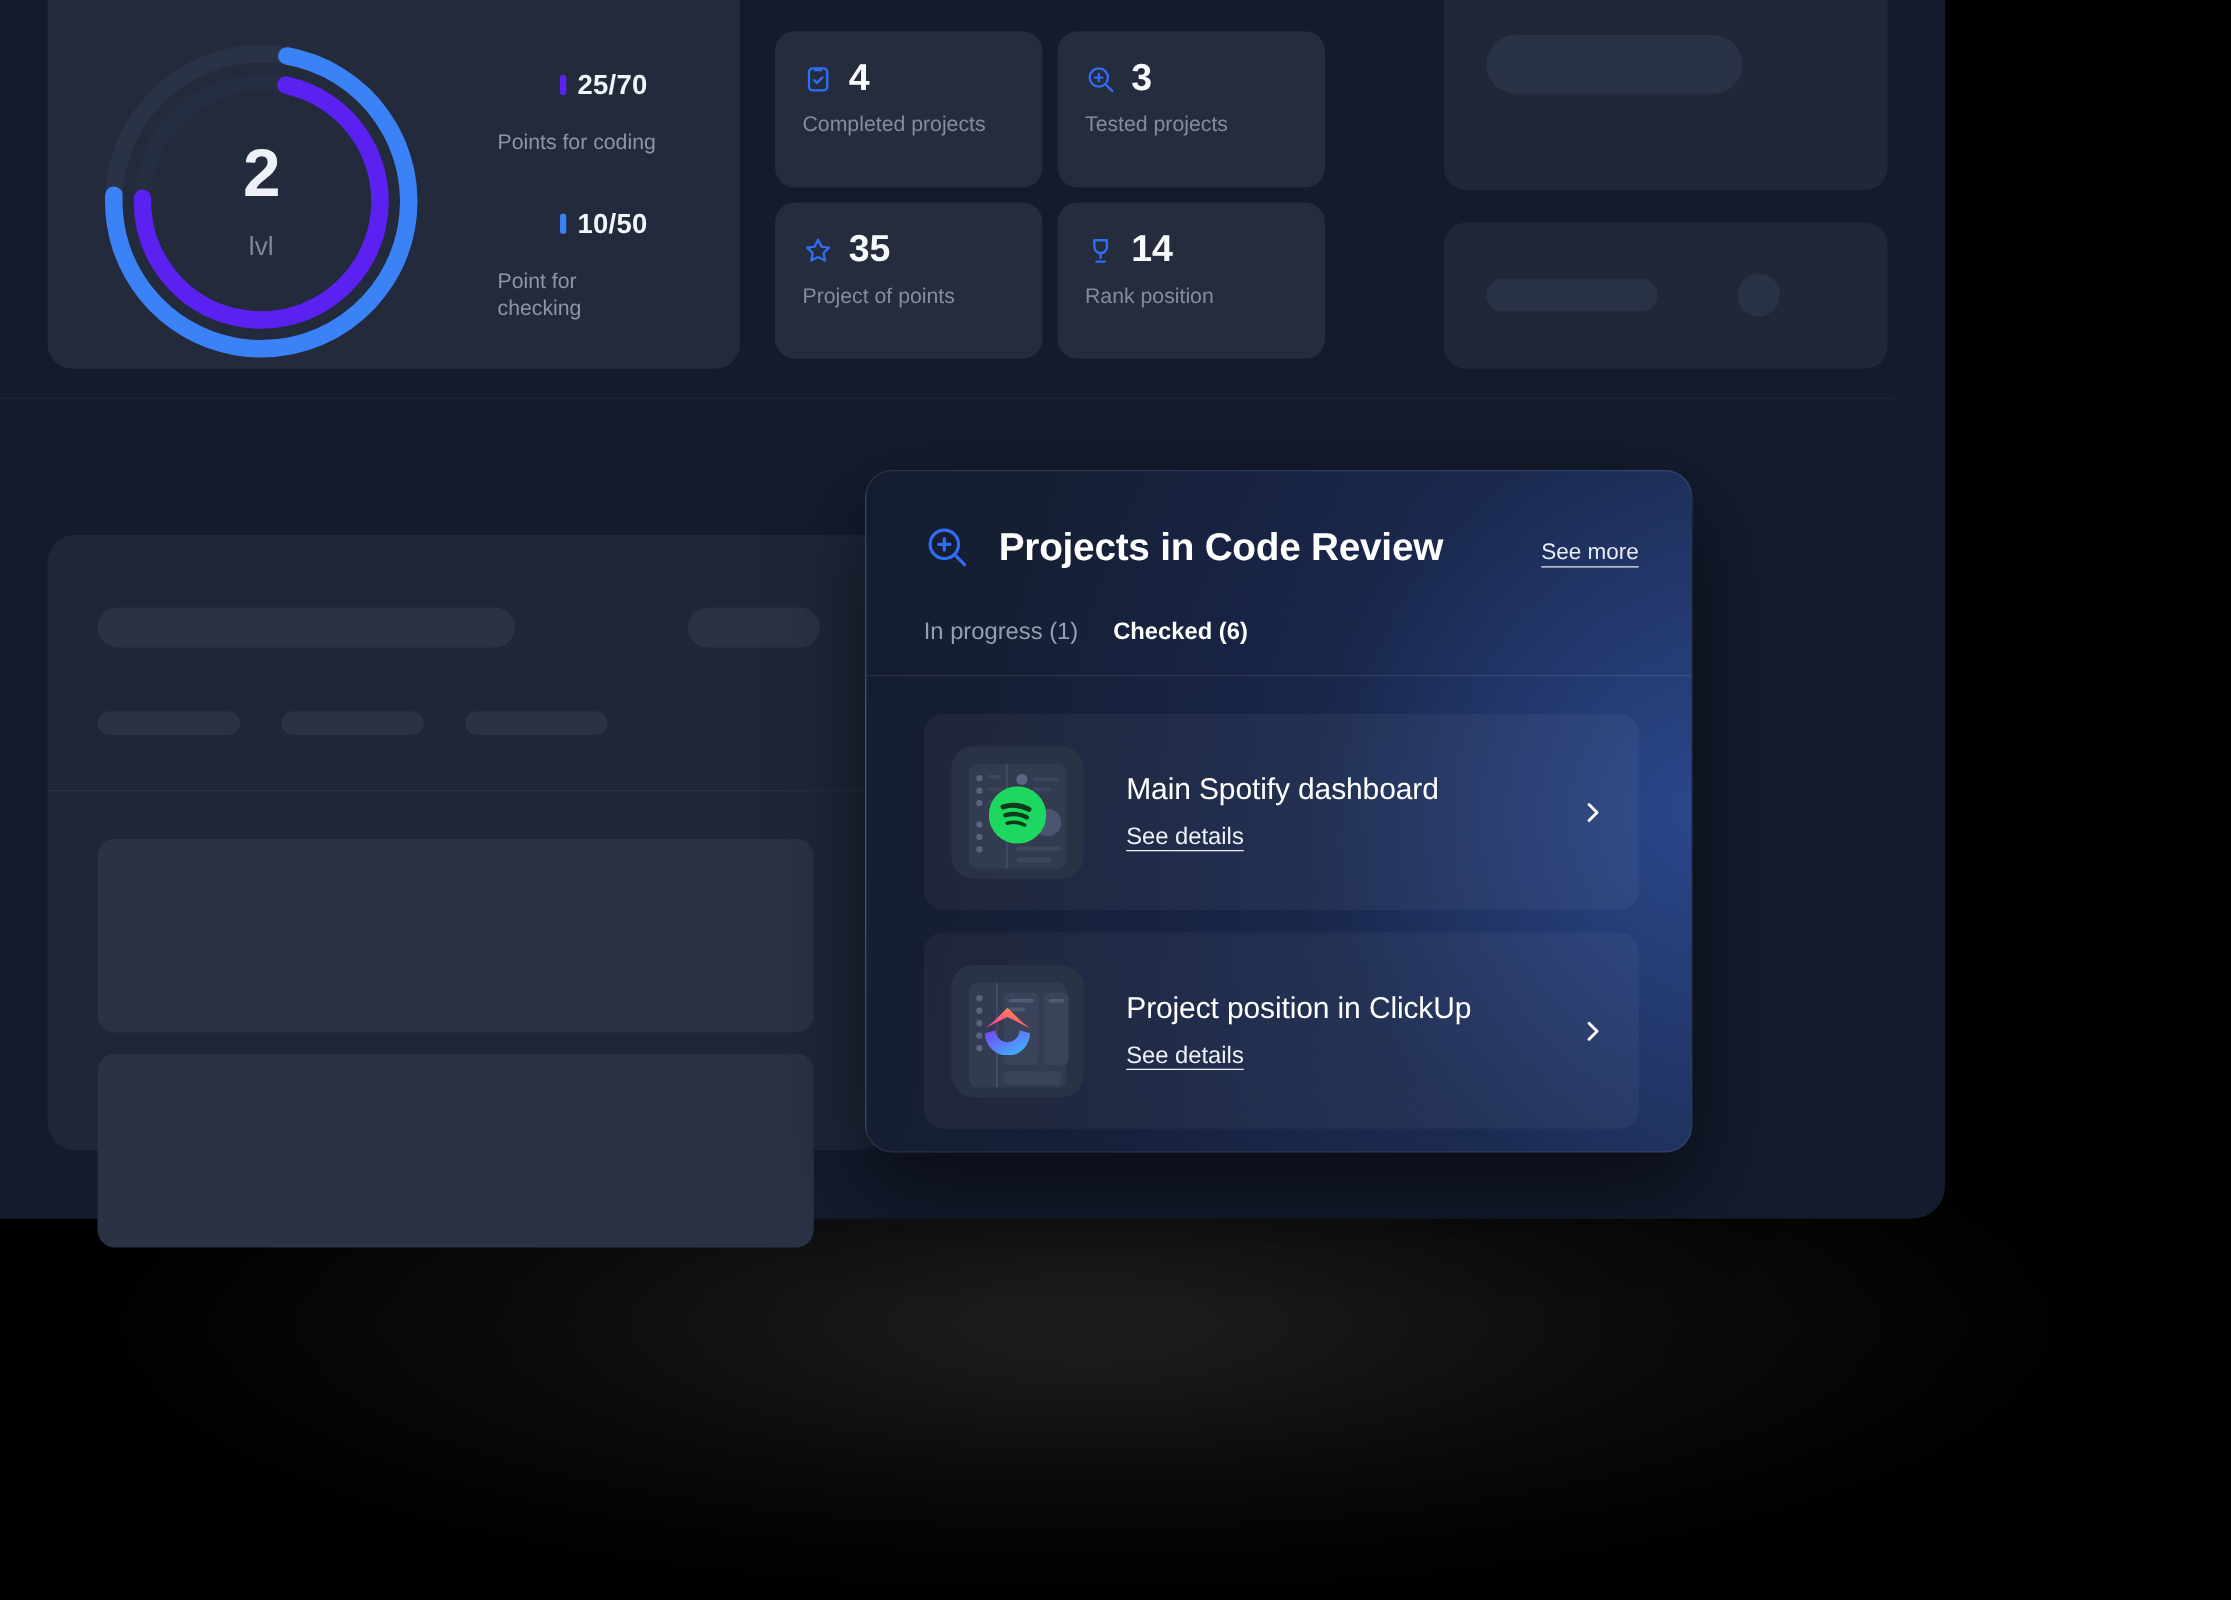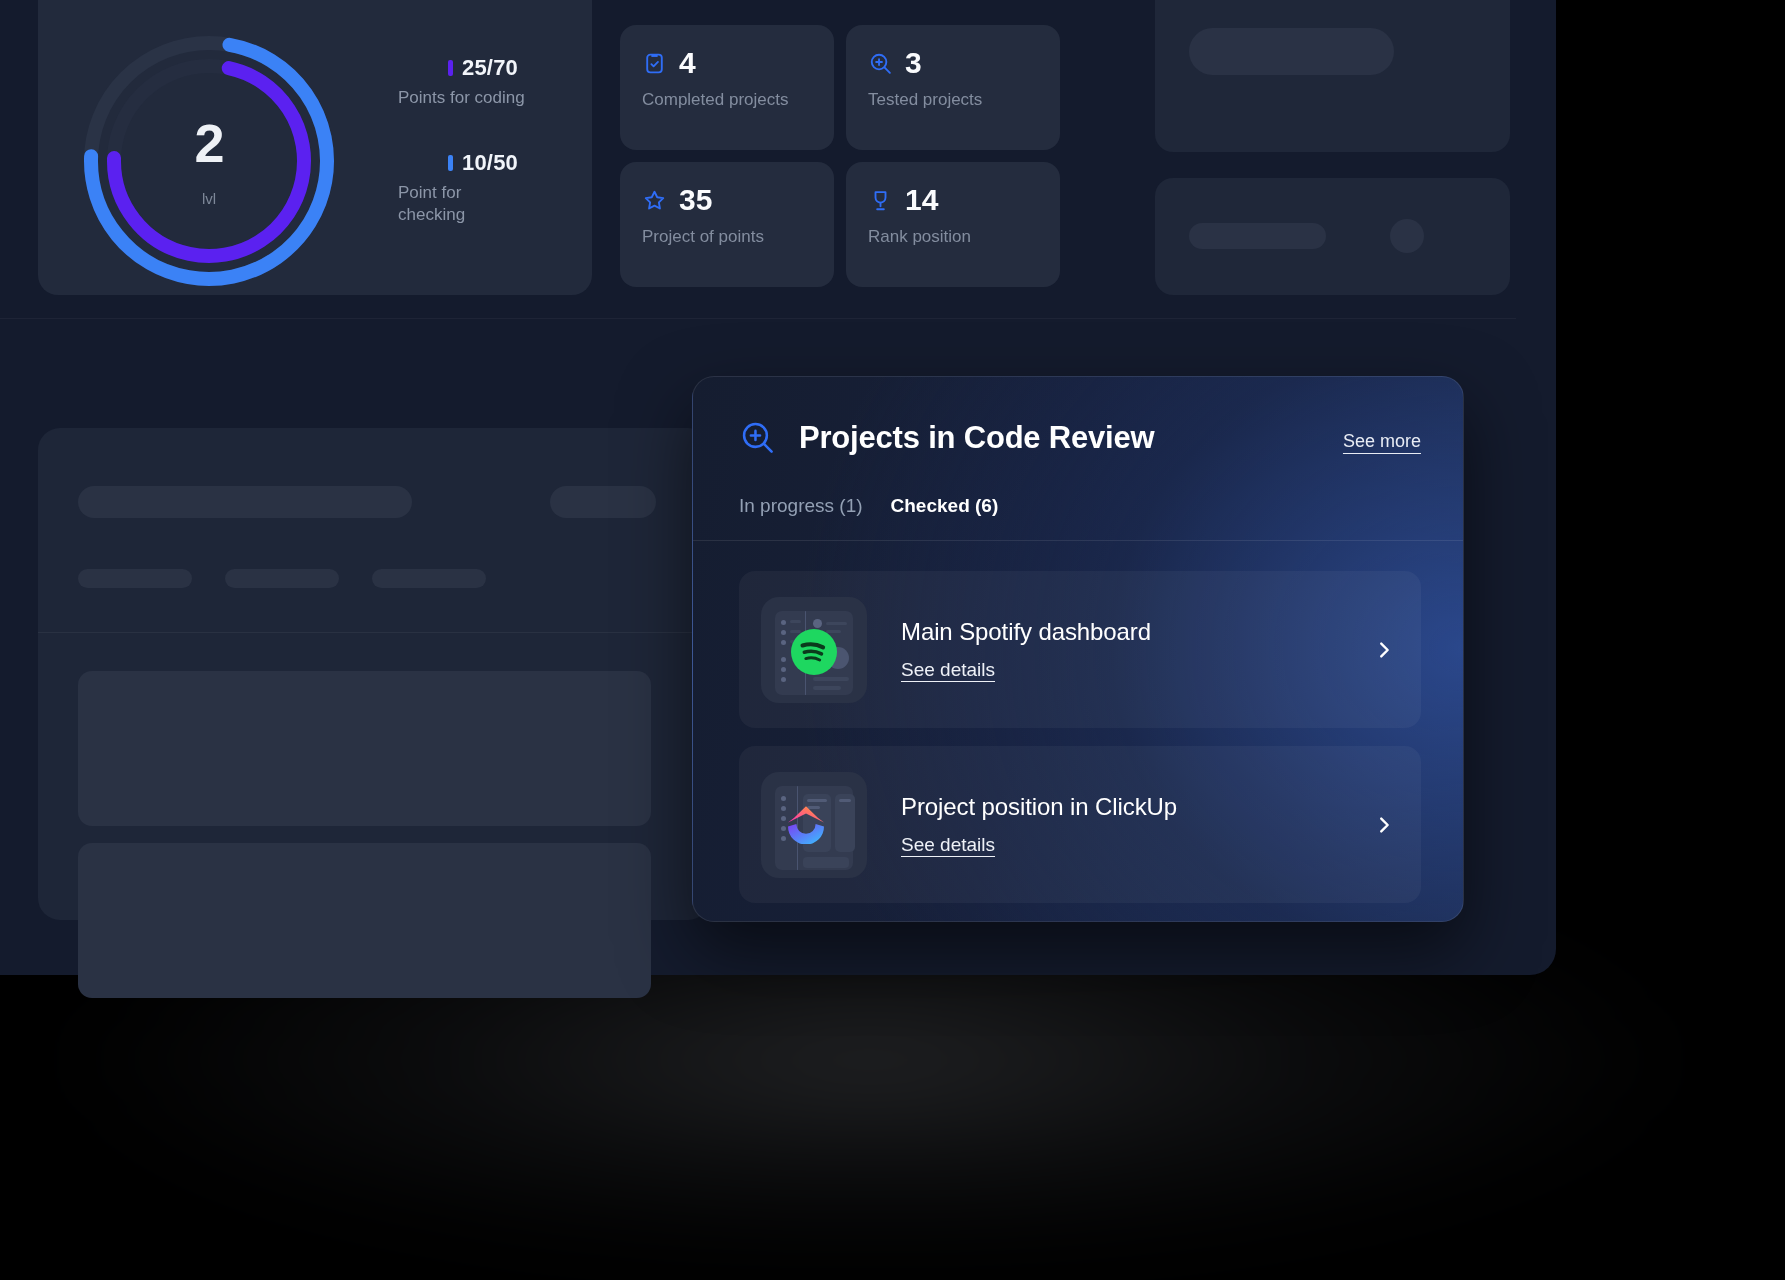--- a/index.html
+++ b/index.html
@@ -35,28 +35,28 @@
   .level-card {
     position:absolute; left:38px; top:-60px; width:554px; height:355px;
     background:#222a3c; border-radius:20px;
   }
   .ring-wrap { position:absolute; left:40px; top:90px; width:262px; height:262px; }
   .lvl-center {
     position:absolute; left:0; top:0; width:262px; height:262px;
     display:flex; flex-direction:column; align-items:center; justify-content:center;
   }
   .lvl-num { font-size:54px; font-weight:700; color:#eef1f6; line-height:1; letter-spacing:-1px; }
-  .lvl-sub { font-size:15px; color:#7e8899; margin-top:20px; }
+  .lvl-sub { font-size:21px; color:#7e8899; margin-top:20px; }
 
   .legend { position:absolute; left:360px; top:115px; width:170px; }
   .legend-block { margin-bottom:42px; }
   .legend-top { display:flex; align-items:center; gap:9px;justify-content:center; }
   .dot { width:5px; height:16px; border-radius:2px; flex:none; }
   .legend-val { font-size:22px; font-weight:700; color:#f2f5fa; letter-spacing:.2px; }
-  .legend-lbl { font-size:17px; color:#8c96a8; line-height:1.25; margin-top:6px; max-width:130px; }
+  .legend-lbl { font-size:17px; color:#8c96a8; line-height:1.25; margin-top:22px; max-width:130px; }
 
   
   .stats-panel { position:absolute; left:620px; top:-60px; width:516px; height:355px; }
   .stats-grid {
     position:absolute; left:0; top:85px; width:440px;
     display:grid; grid-template-columns:214px 214px; grid-template-rows:125px 125px; gap:12px;
   }
   .stat-tile { background:#242c3e; border-radius:16px; padding:23px 22px 0 22px; }
   .stat-top { display:flex; align-items:center; gap:12px; }
   .stat-ico { width:25px; height:25px; flex:none; color:#2f6df6; display:block; }
@@ -74,21 +74,21 @@
   .skel-left {
     position:absolute; left:38px; top:428px; width:672px; height:492px;
     background:#1e2638; border-radius:22px;
   }
   .sl-pill { position:absolute; background:#2a3244; border-radius:999px; }
   .sl-rule { position:absolute; left:0; top:128px; width:672px; height:1px; background:rgba(255,255,255,.05); }
   .sl-block { position:absolute; background:#2a3244; border-radius:14px; }
 
   
   .review-card {
-    position:absolute; left:692px; top:376px; width:772px; height:546px;
+    position:absolute; left:692px; top:376px; width:662px; height:546px;
     border-radius:22px;
     background:
       radial-gradient(120% 150% at 100% 50%, rgba(44,75,148,.85) 0%, rgba(27,43,86,.55) 38%, rgba(18,25,44,0) 72%),
       linear-gradient(103deg, #151d30 0%, #17203a 45%, #1c2a4c 78%, #23365f 100%);
     border:1px solid rgba(255,255,255,.09);
     box-shadow:0 30px 70px rgba(0,0,0,.55);
     overflow:hidden;
   }
   .rc-head { position:absolute; left:46px; top:42px; right:42px; display:flex; align-items:center; }
   .search-ico { width:38px; height:38px; color:#2f6df6; flex:none; }

